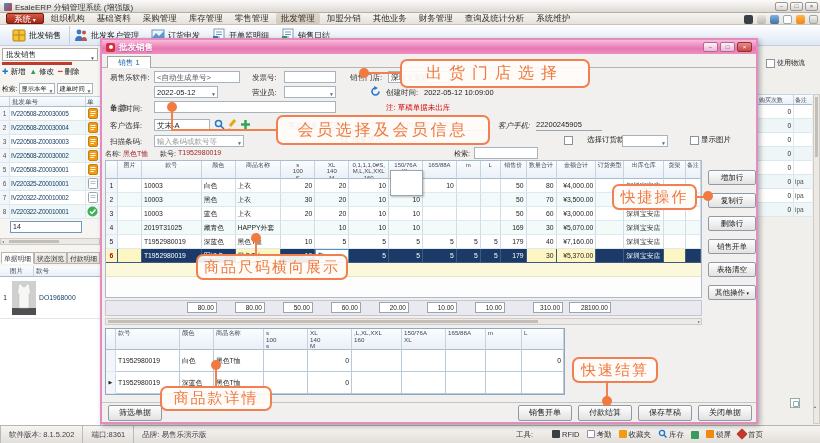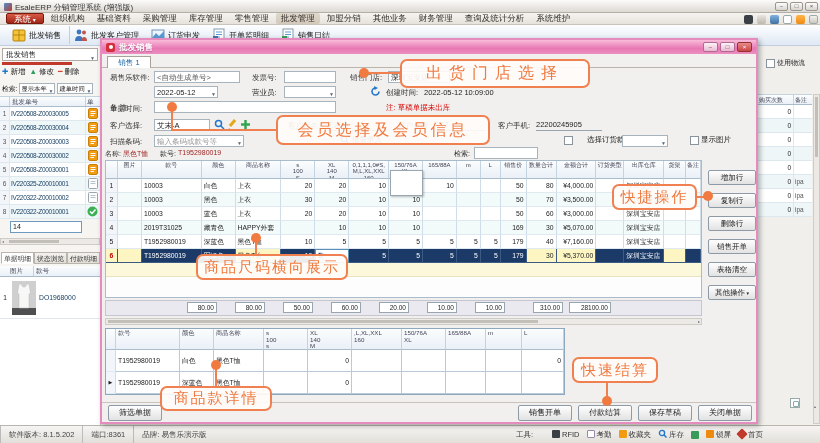--- a/index.html
+++ b/index.html
@@ -384,21 +384,21 @@
       <path d="M2 9 L4 10.5 L1 11 Z" fill="#caa43c"></path>
   </svg>
   <svg class="a" style="left:138px;top:79px;" width="11" height="11" viewBox="0 0 11 11">
     <rect x="4.3" y="1" width="2.4" height="9" fill="#2ea44f"></rect>
       <rect x="1" y="4.3" width="9" height="2.4" fill="#2ea44f"></rect>
   </svg>
   <span class="a lbl" style="left:186px;top:81px;">客户姓名:</span>
   <span class="a uv" style="left:224px;top:79px;width:58px;">艾末-A</span>
   <span class="a lbl" style="left:296px;top:81px;">账户金额:</span>
   <span class="a uv" style="left:334px;top:79px;width:50px;">972</span>
-  <span class="a lbl" style="left:396px;top:81px;">客户手机:</span>
+  <span class="a lbl" style="left:396px;top:81px;font-style:italic;">客户手机:</span>
   <span class="a uv" style="left:434px;top:79px;width:66px;">22200245905</span>
 
   <span class="a lbl" style="left:8px;top:97px;">扫描条码:</span>
   <span class="a ibox combo" style="left:52px;top:95px;width:90px;color:#999;">输入条码或款号等</span>
   <span class="a" style="left:238px;top:95px;display:flex;align-items:center;gap:2px;">
     <svg width="10" height="10" viewBox="0 0 11 11">
         <circle cx="4.5" cy="4.5" r="3" fill="none" stroke="#2277cc" stroke-width="1.5"></circle>
         <line x1="7" y1="7" x2="10" y2="10" stroke="#2277cc" stroke-width="1.5"></line>
       </svg>
     <span style="font-size:7.5px;">批量录入</span>

